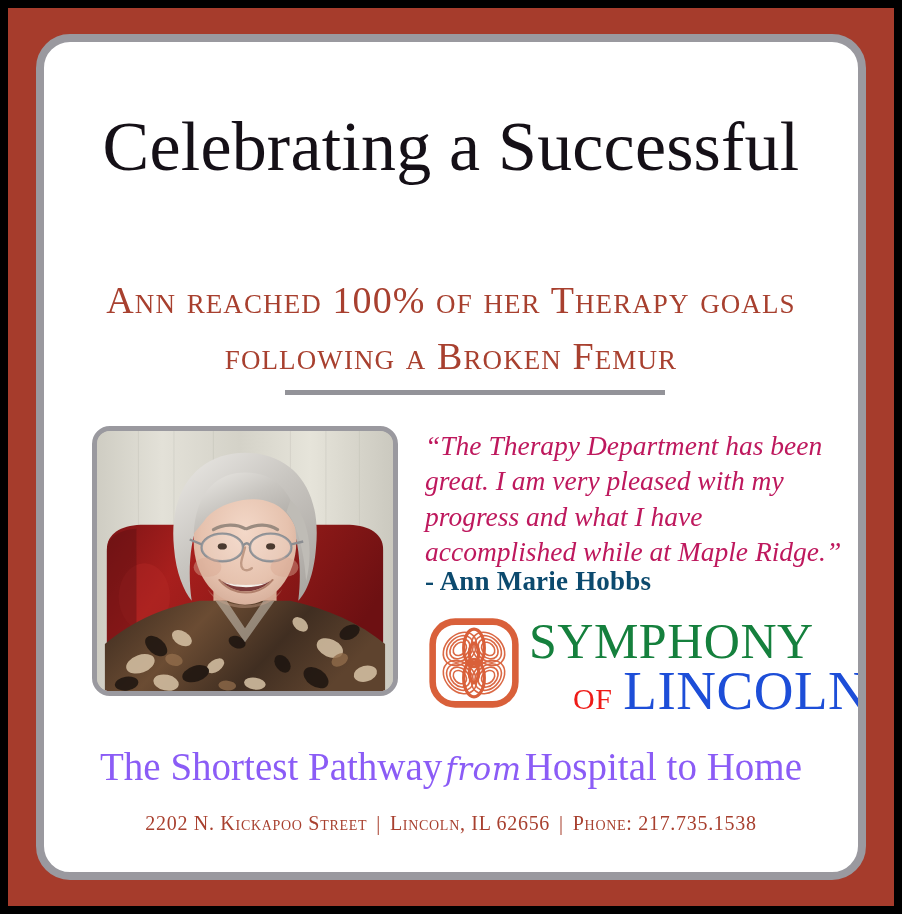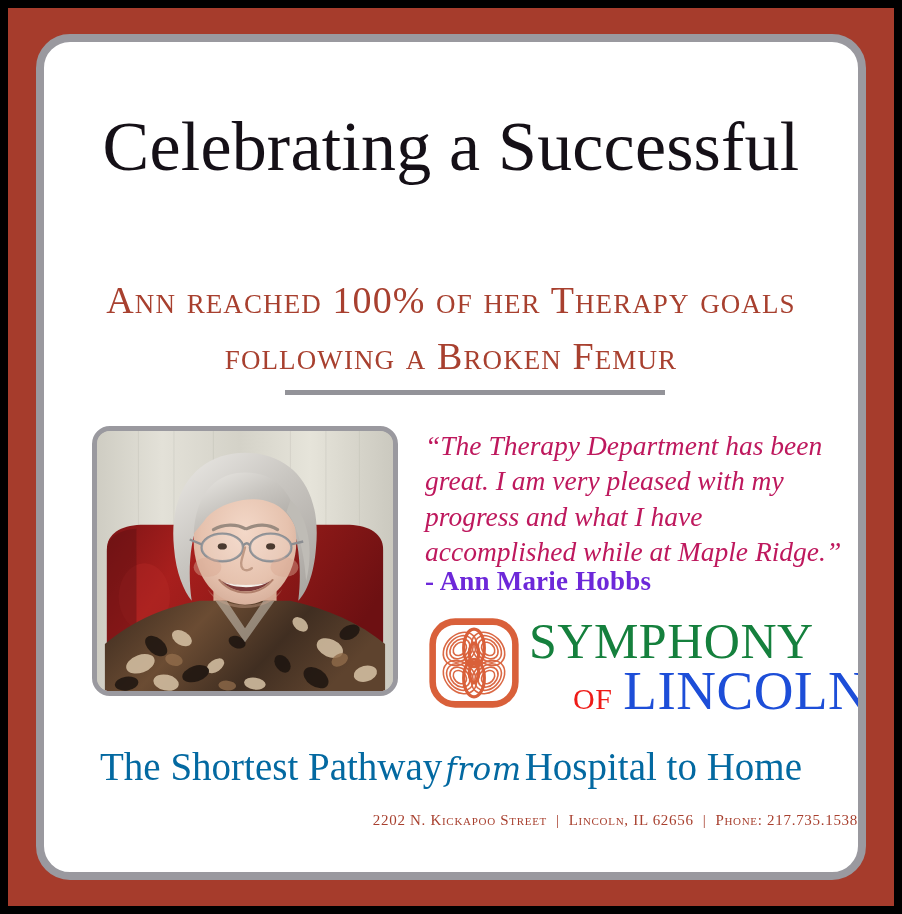--- a/index.html
+++ b/index.html
@@ -114,21 +114,21 @@
     line-height: 1.29;
     color: #be185d;
   }
   .attribution {
     position: absolute;
     left: 381px;
     top: 524px;
     font-family: "Liberation Serif", serif;
     font-weight: 700;
     font-size: 27px;
-    color: #6d28d9;
+    color: #0c4a6e;
     letter-spacing: 0.2px;
   }
 
   
   .logo {
     position: absolute;
     left: 383px;
     top: 572px;
     width: 420px;
     height: 102px;
@@ -179,40 +179,40 @@
   }
 
   
   .tagline {
     position: absolute;
     left: 0; right: 0;
     top: 702px;
     text-align: center;
     font-family: "Liberation Serif", serif;
     font-size: 39px;
-    color: #0369a1;
+    color: #8b5cf6;
     white-space: nowrap;
   }
   .tagline .swash {
     font-family: "DejaVu Serif", serif;
     font-style: italic;
     font-size: 31px;
     letter-spacing: 0.5px;
     padding: 0 3px;
   }
 
   
   .address {
     position: absolute;
     left: 0; right: 0;
     top: 770px;
-    text-align: right;
+    text-align: center;
     font-family: "Liberation Serif", serif;
     font-variant: small-caps;
-    font-size: 15px;
+    font-size: 20px;
     letter-spacing: 0.7px;
     color: #A8402F;
     white-space: nowrap;
   }
   .address .sep {
     padding: 0 9px;
     font-variant: normal;
   }
 </style>
 </head>

